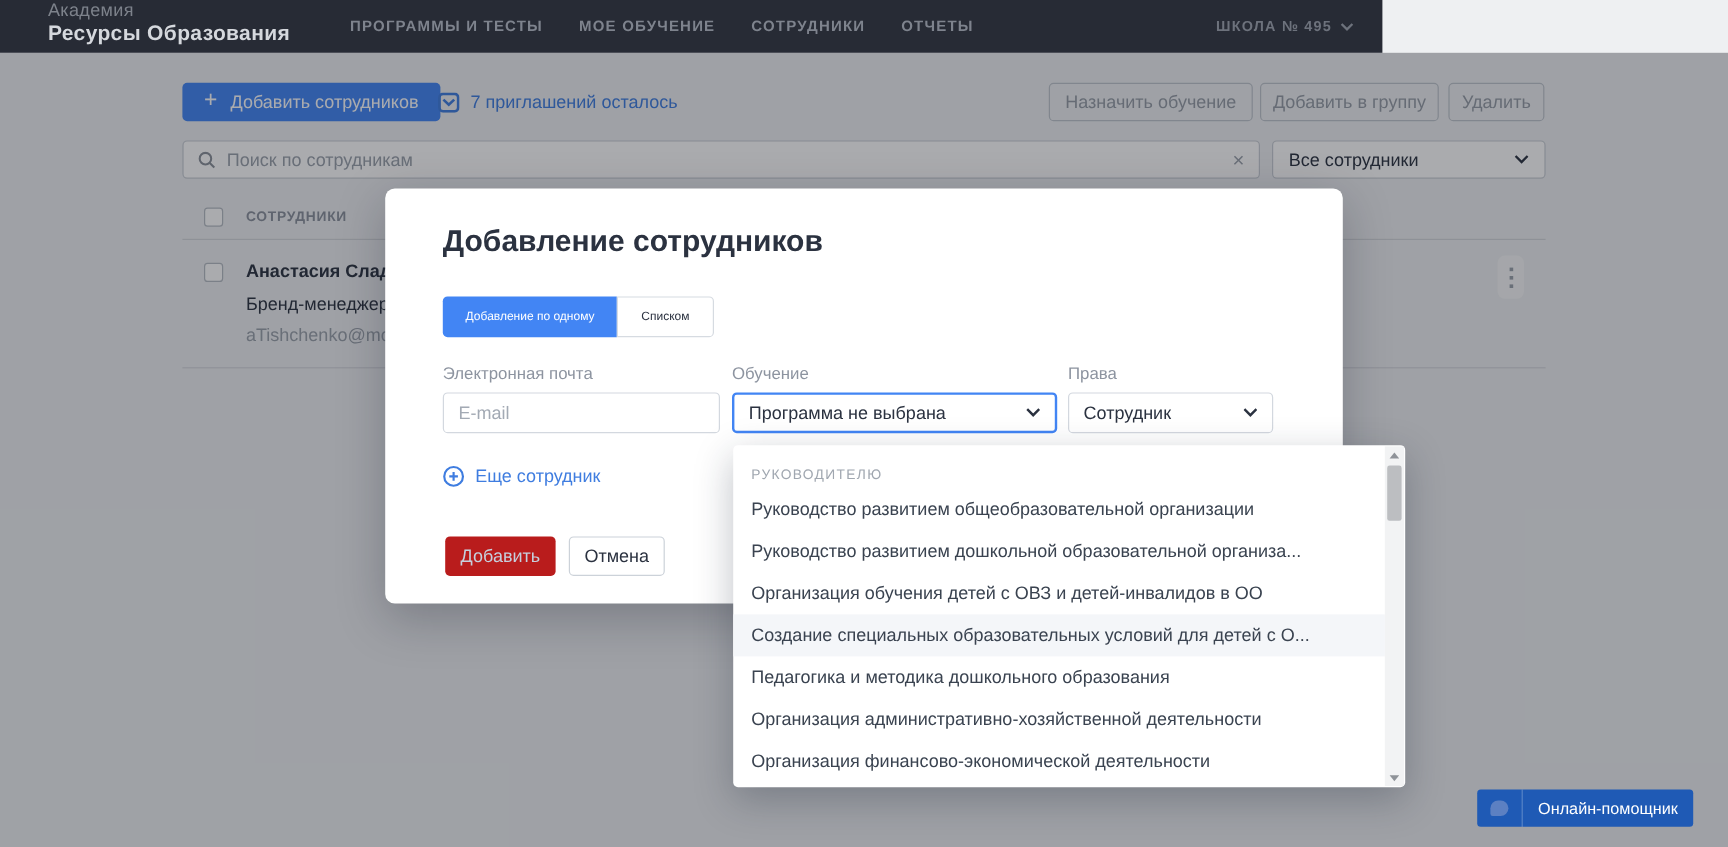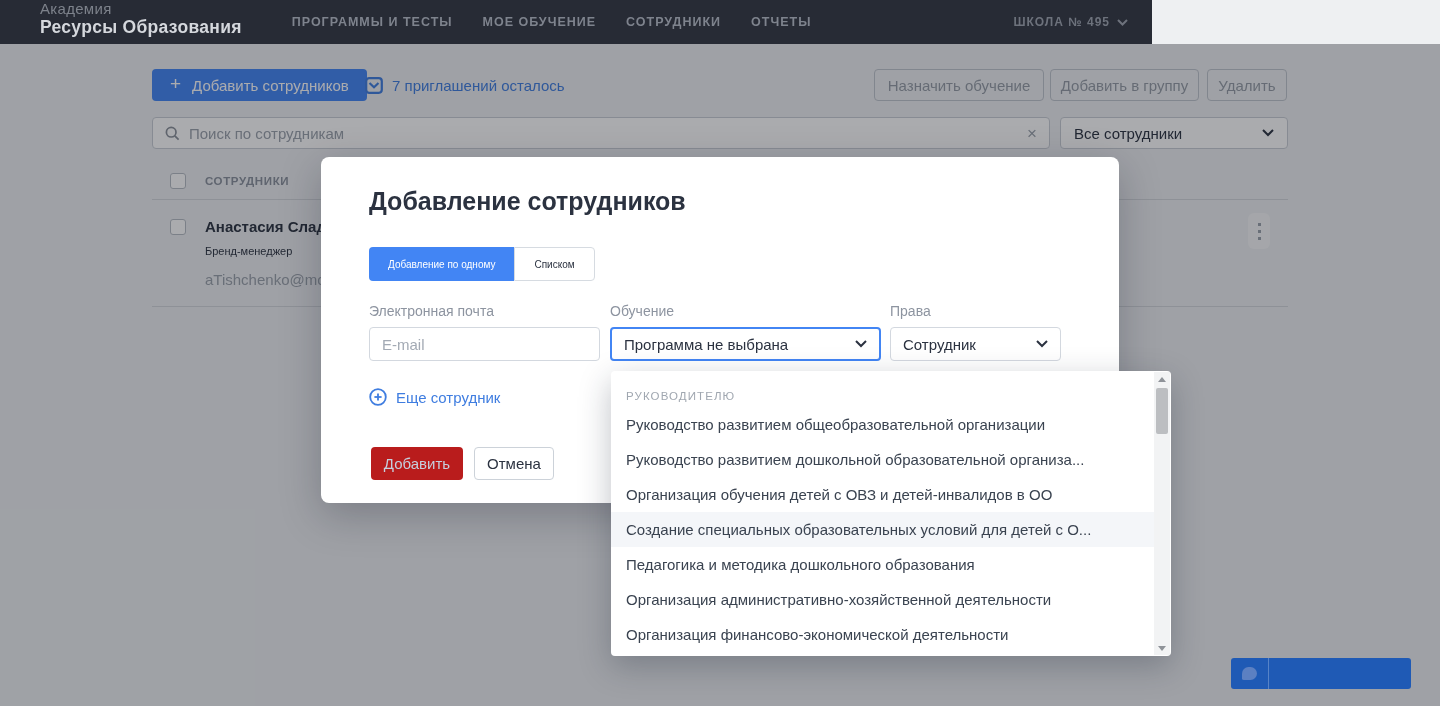--- a/index.html
+++ b/index.html
@@ -53,21 +53,21 @@
   #filter-select .lbl { flex:1; }
 
   .checkbox { width:16px; height:16px; border:1.5px solid #b6bcc4; border-radius:3px; background:#fff; cursor:pointer; }
   #hdr-check { left:170px; top:173px; }
   #tbl-header { left:205px; top:175px; font-size:11.5px; font-weight:bold;
     letter-spacing:.6px; color:#8a919d; }
   .divider { left:152px; width:1136px; height:1px; background:#d4d7dc; }
   #div1 { top:199px; } #div2 { top:306px; }
   #row-check { left:170px; top:219px; }
   #emp-name { left:205px; top:218px; font-size:15px; font-weight:bold; color:#2b3240; white-space:nowrap; }
-  #emp-pos  { left:205px; top:245px; font-size:11px; color:#2b3240; white-space:nowrap; }
+  #emp-pos  { left:205px; top:245px; font-size:15px; color:#2b3240; white-space:nowrap; }
   #emp-mail { left:205px; top:271px; font-size:15px; color:#9aa1ab; white-space:nowrap; }
   #kebab { left:1248px; top:213px; width:22px; height:36px; background:#f7f8f9; border-radius:6px;
     display:flex; flex-direction:column; align-items:center; justify-content:center; gap:4px; cursor:pointer; }
   #kebab i { width:3px; height:3px; background:#9aa1ab; display:block; }
 
   
   #modal { left:321px; top:157px; width:798px; height:346px; background:#fff;
     border-radius:8px; box-shadow:0 12px 40px rgba(15,20,35,.25); z-index:10; }
   #modal-title { left:48px; top:30px; font-size:25px; font-weight:bold; color:#2b3240; }
   #tabs { left:48px; top:90px; display:flex; height:34px; }
@@ -270,15 +270,16 @@
           <span class="tri-dn"></span>
         </div>
     </div>
   </div>
 
   <div class="abs" id="helper">
     <div class="icon-zone">
         <span class="bubble"></span>
       </div>
     <div class="vdiv"></div>
+    <div class="lbl">Онлайн-помощник</div>
   </div>
 
 </div>
 
 </body></html>

